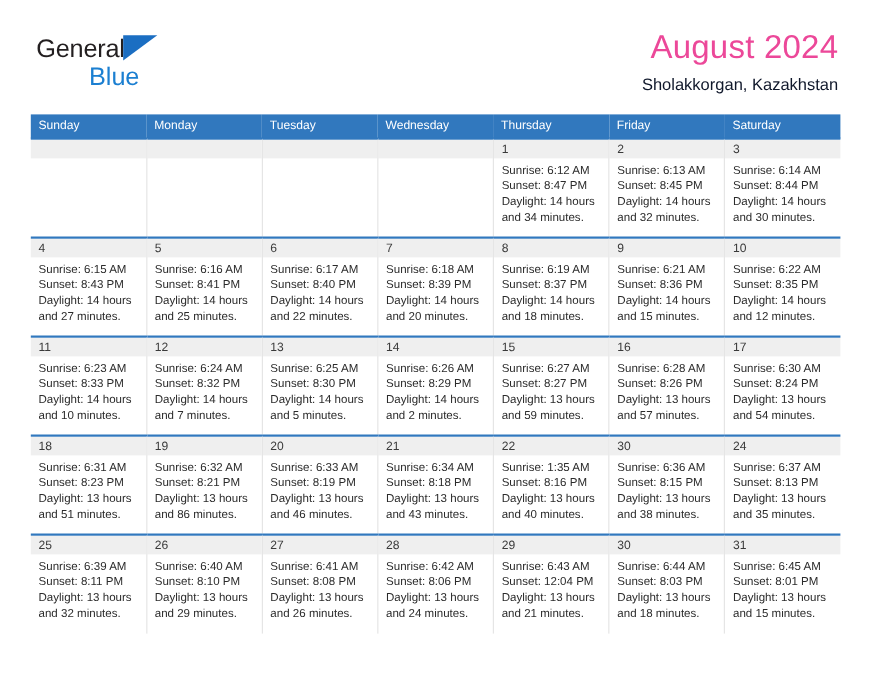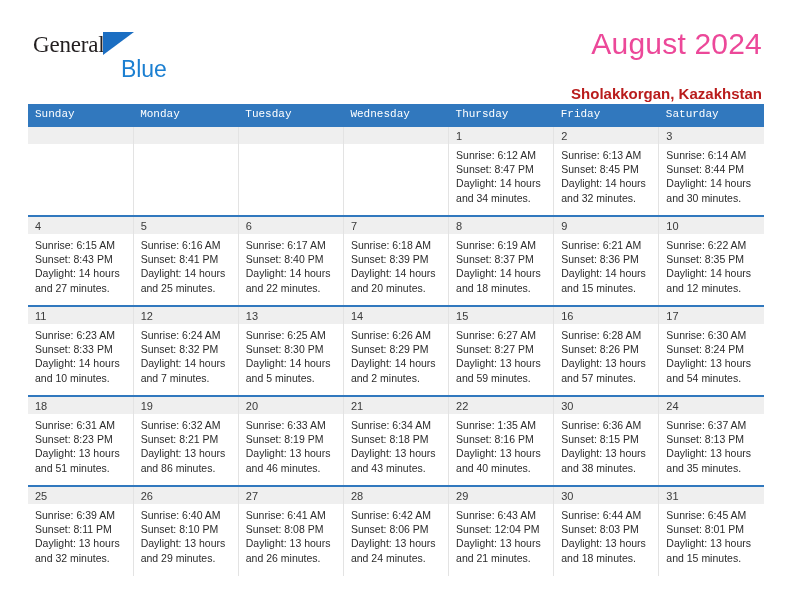--- a/index.html
+++ b/index.html
@@ -41,57 +41,57 @@
   }
   .brand-row1 {
     display: flex;
     align-items: flex-end;
   }
   .brand-general {
     font-size: 23px;
     color: #231f20;
     letter-spacing: -0.2px;
     line-height: 23px;
-    font-family: Liberation Serif, serif;
+    font-family: Liberation Sans, sans-serif;
   }
   .brand-tri {
     width: 0; height: 0;
     border-left: 31px solid #1b6ec2;
     border-bottom: 23px solid transparent;
     margin-left: -1px;
     margin-bottom: 1px;
   }
   .brand-blue {
     font-size: 23px;
     color: #1b7fd1;
     line-height: 24px;
     letter-spacing: -0.1px;
-    margin-left: 88px;
+    margin-left: 48px;
     display: block;
     margin-top: 1px;
   }
 
   .title-block {
     text-align: right;
     padding-top: 0px;
   }
   .cal-title {
     font-size: 30px;
     color: #ec4899;
     line-height: 36px;
     font-weight: normal;
     margin: 0;
     letter-spacing: 0.2px;
   }
   .cal-subtitle {
     font-size: 15px;
-    color: #b91c1c;
+    color: #0f172a;
     line-height: 20px;
-    margin: 22px 0 0 0;
-    font-weight: bold;
+    margin: 6px 0 0 0;
+    font-weight: normal;
   }
 
   
   .calendar {
     position: absolute;
     left: 28px;
     top: 104px;
     width: 736px;
     border-collapse: collapse;
     table-layout: fixed;
@@ -99,21 +99,20 @@
 
   .calendar thead th {
     background: #3178be;
     color: #ffffff;
     font-size: 11px;
     font-weight: normal;
     text-align: left;
     padding: 4px 0 5px 7px;
     height: 19px;
     line-height: 12px;
-    font-family: Liberation Mono, monospace;
   }
 
   .calendar tbody td {
     vertical-align: top;
     border-top: 2px solid #3178be;
     border-right: 1px solid #e3e3e3;
     padding: 0;
     height: 90px;
     background: #ffffff;
   }

